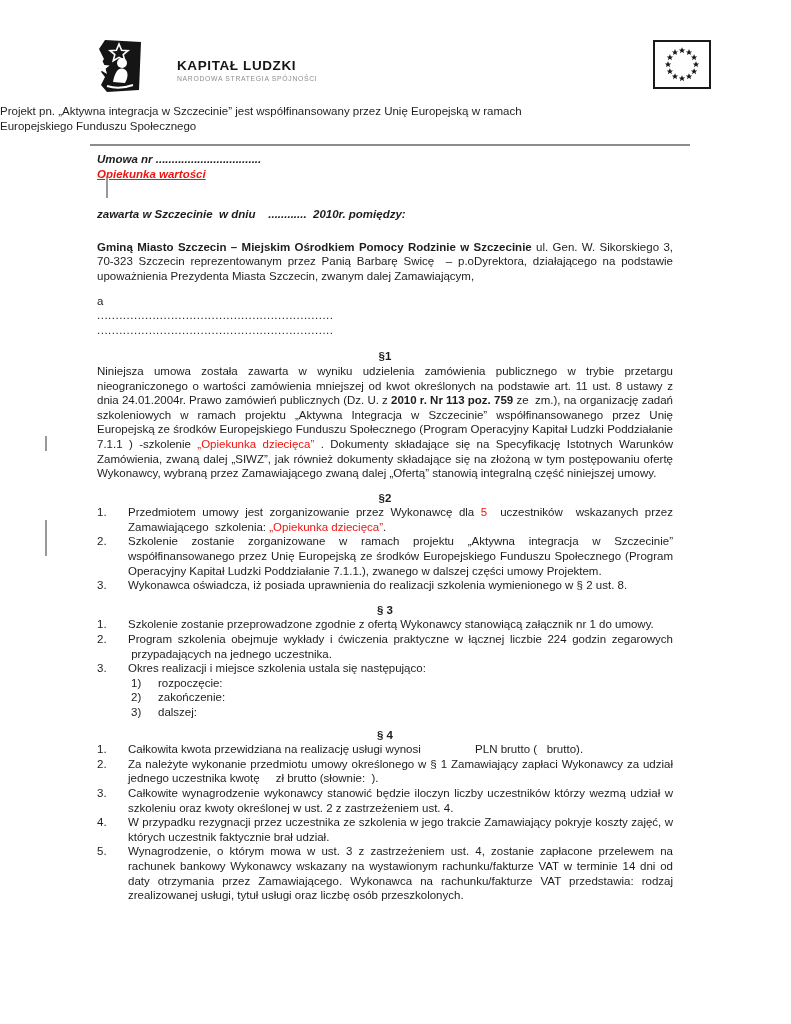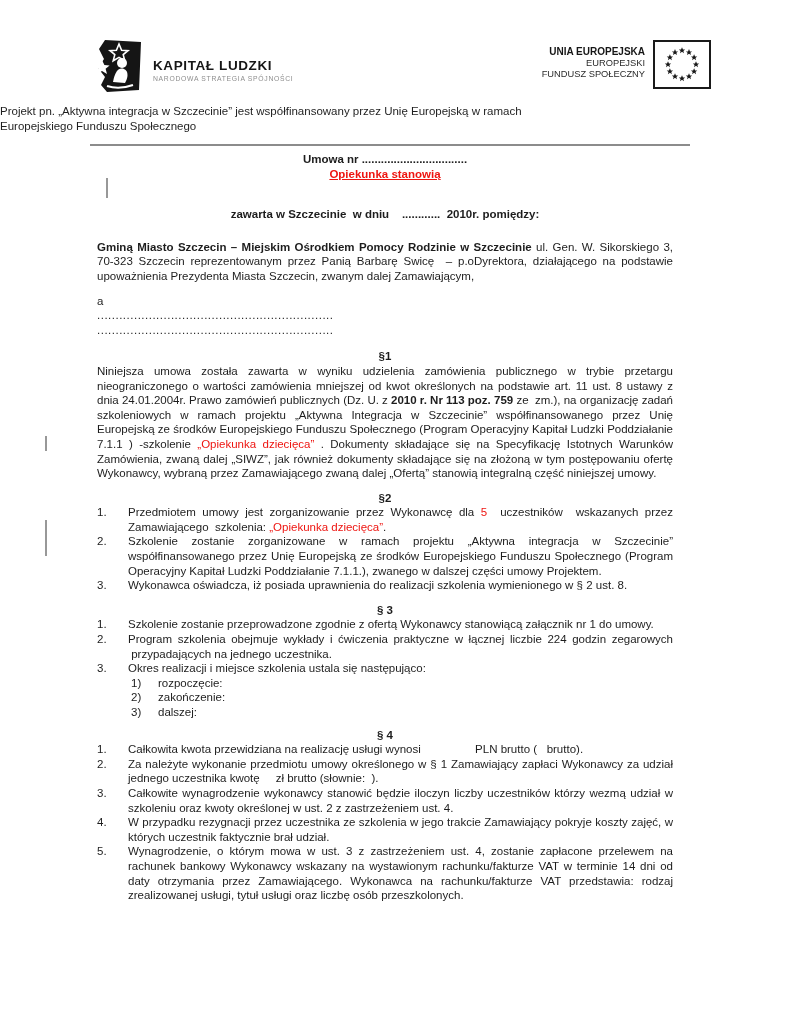--- a/index.html
+++ b/index.html
@@ -8,37 +8,37 @@
   body {
     width: 791px; height: 1024px;
     font-family: "Liberation Sans", "DejaVu Sans", sans-serif;
     color: var(--ink);
   }
   .page { position: relative; width: 791px; height: 1024px; background: #fff; overflow: hidden; }
 
   
   .header { position: relative; height: 58px; margin: 38px 80px 0 95px; }
   .kl-logo { position: absolute; left: 0; top: 0; display: flex; align-items: center; gap: 8px; }
-  .kl-text { padding-top: 8px; }
+  .kl-text { padding-top: 8px; margin-left: 24px; }
   .kl-title { font-weight: bold; font-size: 13.5px; letter-spacing: 0.6px; color: #161616; }
   .kl-sub { font-size: 6.8px; letter-spacing: 0.7px; color: #8d8d8d; margin-top: 2px; }
   .eu-logo { position: absolute; right: 0; top: 2px; display: flex; align-items: flex-start; gap: 8px; }
   .eu-text { text-align: right; padding-top: 6px; }
   .eu-l1 { font-weight: bold; font-size: 10px; color: #161616; }
   .eu-l2 { font-size: 9.3px; color: #2a2a2a; margin-top: 1px; }
   .eu-flag { display: block; }
 
   .project-note { margin-top: 8px; text-align: left; font-size: 11.5px; line-height: 14.5px; color: #1f1f1f; }
 
   .rule { height: 2px; background: #8c8c8c; margin: 11px 101px 0 90px; }
 
   
   .content { margin: 0 118px 0 97px; font-size: 11.5px; line-height: 14.6px; }
 
-  .title-block { margin-top: 6px; text-align: center; font-weight: bold; }
+  .title-block { margin-top: 6px; font-weight: bold; font-style: italic; }
   .t-line { line-height: 14.6px; }
   .title-red { color: var(--red); text-decoration: underline; }
   .t-intro { margin-top: 26px; }
 
   .para { margin: 0; text-align: justify; }
   .party { margin-top: 18px; }
   .connector { margin-top: 10px; }
   .dots { letter-spacing: 0.5px; overflow: hidden; white-space: nowrap; }
 
   .sec-head { text-align: center; font-weight: bold; }
@@ -79,25 +79,20 @@
         <path d="M18,44 C20,33 24,29 29,31 C34,33 33,40 30,45 Z" fill="#ffffff"></path>
         <path d="M12,48 Q24,52 38,47" stroke="#ffffff" stroke-width="2" fill="none"></path>
       </svg>
       <div class="kl-text">
         <div class="kl-title">KAPITAŁ LUDZKI</div>
         <div class="kl-sub">NARODOWA STRATEGIA SPÓJNOŚCI</div>
       </div>
     </div>
 
     <div class="eu-logo">
-      <div class="eu-text">
-        <div class="eu-l1">UNIA EUROPEJSKA</div>
-        <div class="eu-l2">EUROPEJSKI</div>
-        <div class="eu-l2">FUNDUSZ SPOŁECZNY</div>
-      </div>
       <svg class="eu-flag" width="58" height="49" viewBox="0 0 58 49" aria-hidden="true">
         <rect x="1" y="1" width="56" height="47" fill="#ffffff" stroke="#1a1a1a" stroke-width="2"></rect>
         <defs>
           <polygon id="star" points="0,-3.3 0.98,-1.02 3.14,-1.02 1.4,0.39 2.0,2.67 0,1.26 -2.0,2.67 -1.4,0.39 -3.14,-1.02 -0.98,-1.02" fill="#1a1a1a"></polygon>
         </defs>
         <g transform="translate(29,24.5)">
           <use href="#star" transform="translate(0,-14)"></use>
           <use href="#star" transform="translate(7,-12.1)"></use>
           <use href="#star" transform="translate(12.1,-7)"></use>
           <use href="#star" transform="translate(14,0)"></use>
@@ -118,21 +113,21 @@
     <div>Projekt pn. „Aktywna integracja w Szczecinie” jest współfinansowany przez Unię Europejską w ramach</div>
     <div>Europejskiego Funduszu Społecznego</div>
   </div>
 
   <div class="rule"></div>
 
   <div class="content">
 
     <div class="title-block">
       <div class="t-line">Umowa nr .................................</div>
-      <div class="t-line title-red">Opiekunka stanowią</div>
+      <div class="t-line title-red">Opiekunka wartości</div>
       <div class="t-line t-intro">zawarta w Szczecinie &nbsp;w dniu &nbsp;&nbsp;&nbsp;............ &nbsp;2010r. pomiędzy:</div>
     </div>
 
     <p class="para party"><span class="seg-b">Gminą Miasto Szczecin – Miejskim Ośrodkiem Pomocy Rodzinie w Szczecinie</span><span> ul. Gen. W. Sikorskiego 3, 70-323 Szczecin reprezentowanym przez Panią Barbarę Swicę &nbsp;– p.oDyrektora, działającego na podstawie upoważnienia Prezydenta Miasta Szczecin, zwanym dalej Zamawiającym,</span></p>
 
     <div class="connector">a</div>
     <div class="dots">................................................................</div>
     <div class="dots">................................................................</div>
 
     <div class="sec-head mt-s1">§1</div>

